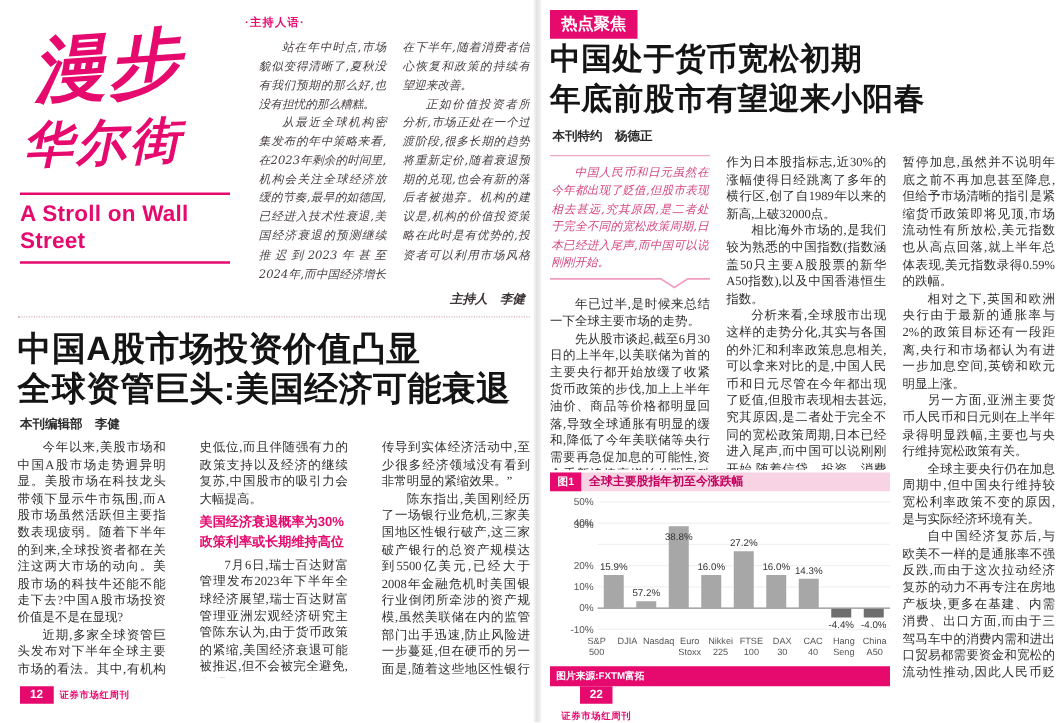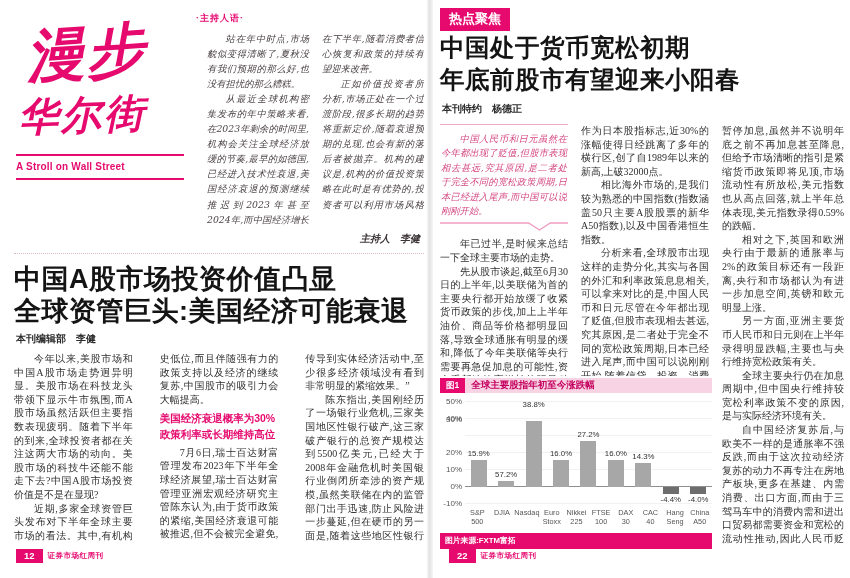--- a/index.html
+++ b/index.html
@@ -13,21 +13,21 @@
 
   
   .logo-block{position:absolute;left:16px;top:16px;width:168px;height:224px;}
   .logo-cn1{font-family:"DejaVu Serif",serif;font-style:italic;font-weight:bold;
             font-size:58px;line-height:1;color:var(--brand);transform:rotate(-4deg);
             letter-spacing:2px;margin:6px 0 0 10px;}
   .logo-cn2{font-family:"DejaVu Serif",serif;font-style:italic;font-weight:bold;
             font-size:40px;line-height:1;color:var(--brand);transform:rotate(-2deg);
             letter-spacing:3px;margin:14px 0 0 2px;}
   .logo-en{margin-top:20px;border-top:2px solid var(--brand);border-bottom:2px solid var(--brand);
-           padding:5px 0 6px;color:var(--brand);font-weight:bold;font-size:10px;
+           padding:5px 0 6px;color:var(--brand);font-weight:bold;font-size:18px;
            letter-spacing:0.2px;text-align:left;}
   .host-note{position:absolute;left:196px;top:12px;width:228px;height:236px;}
   .host-label{color:var(--brand);font-size:9px;font-weight:bold;letter-spacing:1px;}
   .host-text{margin-top:6px;height:196px;columns:2;column-gap:13px;column-fill:auto;overflow:hidden;
              font-family:"DejaVu Serif",serif;font-style:italic;font-size:9.3px;line-height:1.62;
              color:#4a4246;text-align:justify;margin-left:11px;}
   .host-sign{position:absolute;right:4px;bottom:2px;font-family:"DejaVu Serif",serif;
              font-style:italic;font-weight:bold;font-size:10px;color:#3c3539;}
   .dot-rule{position:absolute;left:14px;top:253px;width:410px;border-top:1px dotted #d8b9c6;}
   .l-title{position:absolute;left:14px;top:263px;width:408px;font-size:27px;font-weight:bold;
@@ -37,21 +37,21 @@
   #l-cols{left:14px;top:352px;width:410px;height:190px;gap:27px;}
   .col{overflow:hidden;text-align:justify;font-family:"Liberation Serif",serif;
        font-size:10px;line-height:13.6px;color:#2f2f2f;}
   .col{flex:1;}
   .para{margin:0;text-indent:2em;}
   .carry{margin:0;text-indent:0;}
   .subhead{color:var(--brand);font-weight:bold;font-size:10.5px;line-height:1.45;
            margin:5px 0 4px;font-family:"Liberation Sans",sans-serif;}
   .footer{position:absolute;display:flex;align-items:center;gap:5px;}
   #l-footer{left:16px;top:549px;}
-  #r-footer{left:16px;top:549px;}
+  #r-footer{left:16px;top:549px;flex-direction:column;}
   .pageno{background:var(--brand);color:#fff;font-weight:bold;font-size:9.5px;
           padding:1px 8px 2px;display:inline-block;}
   .footlogo{color:var(--brand);font-size:7.5px;font-weight:bold;letter-spacing:0.5px;}
 
   
   .tag{position:absolute;left:7px;top:8px;background:var(--brand);color:#fff;
        font-weight:bold;font-size:13px;padding:2px 9px 3px;}
   .r-title{position:absolute;left:7px;top:32px;width:400px;font-size:24.5px;font-weight:bold;
            color:#141414;line-height:1.3;letter-spacing:0.5px;}
   .r-byline{position:absolute;left:9px;top:102px;font-size:10px;font-weight:bold;color:#2b2b2b;}
@@ -65,21 +65,21 @@
   .zigzag{display:block;width:100%;height:11px;margin:1px 0 5px;}
   .intro-body{margin-top:2px;}
 
   
   #figure{position:absolute;left:7px;top:378px;width:272px;}
   .fig-head{background:#f8d3e3;display:flex;align-items:center;height:15px;}
   .fig-chip{background:var(--brand);color:#fff;font-size:8.5px;font-weight:bold;
             padding:1px 6px;height:13px;line-height:13px;}
   .fig-title{color:#c4005f;font-weight:bold;font-size:9.5px;margin-left:6px;}
   .chart-body{display:flex;margin-top:8px;}
-  .yaxis{position:relative;width:25px;height:83px;}
+  .yaxis{position:relative;width:25px;height:83px;margin-left:13px;}
   .ytick{position:absolute;right:3px;font-size:8px;color:#555;white-space:nowrap;}
   .plot{position:relative;flex:1;height:103px;display:flex;}
   .gline{position:absolute;left:0;right:0;height:1px;background:#f1f1f1;}
   .gline.zero{background:#8f8f8f;}
   .slot{flex:1;position:relative;height:103px;}
   .bar{position:absolute;left:50%;width:16px;margin-left:-8px;}
   .blab{position:absolute;left:50%;transform:translateX(-50%);font-size:7.8px;color:#333;
         white-space:nowrap;font-family:"Liberation Sans",sans-serif;}
   .xrow{display:flex;margin:4px 0 0 25px;}
   .xlab{flex:1;text-align:center;font-size:7.3px;line-height:1.25;color:#555;
@@ -219,21 +219,21 @@
             <div class="slot">
               <div class="bar" style="height: 27.03px; bottom: 17px; background: rgb(167, 167, 167);"></div>
               <div class="blab" style="bottom: 46.03px;">15.9%</div>
             </div>
             <div class="slot">
               <div class="bar" style="height: 6.46px; bottom: 17px; background: rgb(167, 167, 167);"></div>
               <div class="blab" style="bottom: 25.46px;">57.2%</div>
             </div>
             <div class="slot">
               <div class="bar" style="height: 65.96px; bottom: 17px; background: rgb(167, 167, 167);"></div>
-              <div class="blab" style="bottom: 95px; text-align: right;">38.8%</div>
+              <div class="blab" style="bottom: 70px; text-align: right;">38.8%</div>
             </div>
             <div class="slot">
               <div class="bar" style="height: 27.2px; bottom: 17px; background: rgb(167, 167, 167);"></div>
               <div class="blab" style="bottom: 46.2px;">16.0%</div>
             </div>
             <div class="slot">
               <div class="bar" style="height: 46.24px; bottom: 17px; background: rgb(167, 167, 167);"></div>
               <div class="blab" style="bottom: 65.24px;">27.2%</div>
             </div>
             <div class="slot">

